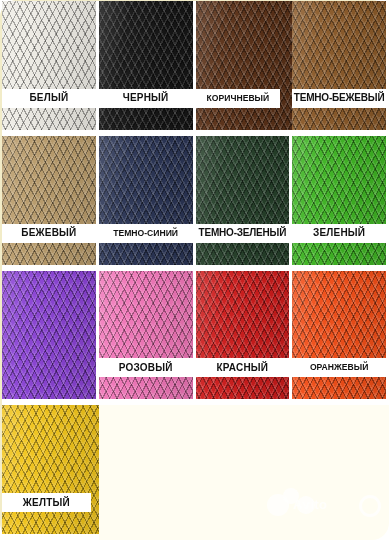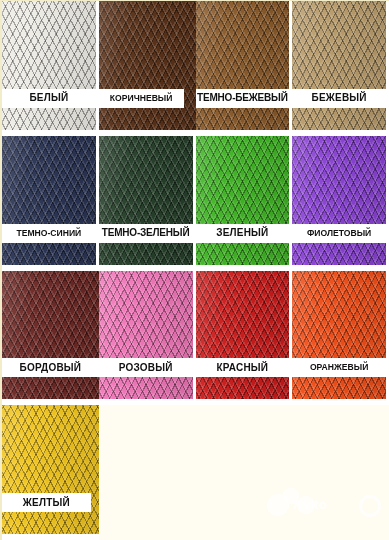--- a/index.html
+++ b/index.html
@@ -18,20 +18,21 @@
     position: relative;
     width: 389px;
     height: 540px;
     display: grid;
     grid-template-columns: repeat(4, 1fr);
     grid-template-rows: repeat(4, 1fr);
     background: #fffdf2;
     box-sizing: border-box;
     border-left: 2px solid #f2ecc8;
     border-top: 1px solid #f2ecc8;
+    border-radius: 17px;
   }
 
   .swatch-cell {
     position: relative;
     overflow: hidden;
     background: #ffffff;
     box-sizing: border-box;
   }
 
   
@@ -166,20 +167,32 @@
         <div class="mesh"></div>
         <div class="sheen"></div>
       </div>
       <div class="swatch-label-band">
         <div class="swatch-label">БЕЛЫЙ</div>
       </div>
       <div class="swatch-gap"></div>
       <div class="swatch-gutter"></div>
     </div>
     <div class="swatch-cell">
+      <div class="swatch-fabric">
+        <div class="base" style="background: rgb(22, 22, 22);"></div>
+        <div class="mesh"></div>
+        <div class="sheen"></div>
+      </div>
+      <div class="swatch-label-band">
+        <div class="swatch-label">ЧЕРНЫЙ</div>
+      </div>
+      <div class="swatch-gap"></div>
+      <div class="swatch-gutter"></div>
+    </div>
+    <div class="swatch-cell">
       <div class="swatch-fabric" style="right: 0px;">
         <div class="base" style="background: rgb(90, 49, 24);"></div>
         <div class="mesh"></div>
         <div class="sheen"></div>
       </div>
       <div class="swatch-label-band" style="right: 12px;">
         <div class="swatch-label long">КОРИЧНЕВЫЙ</div>
       </div>
       <div class="swatch-gap"></div>
     </div>
@@ -242,36 +255,22 @@
       </div>
       <div class="swatch-gap"></div>
       <div class="swatch-gutter"></div>
     </div>
     <div class="swatch-cell">
       <div class="swatch-fabric">
         <div class="base" style="background: rgb(138, 67, 212);"></div>
         <div class="mesh"></div>
         <div class="sheen"></div>
       </div>
-      <div class="swatch-label-band">
-        <div class="swatch-label long">ФИОЛЕТОВЫЙ</div>
-      </div>
-      <div class="swatch-gap"></div>
-      <div class="swatch-gutter"></div>
-    </div>
-    <div class="swatch-cell">
-      <div class="swatch-fabric" style="right: 0px;">
-        <div class="base" style="background: rgb(109, 40, 36);"></div>
-        <div class="mesh"></div>
-        <div class="sheen"></div>
-      </div>
-      <div class="swatch-label-band" style="right: 0px;">
-        <div class="swatch-label">БОРДОВЫЙ</div>
-      </div>
-      <div class="swatch-gap"></div>
+      <div class="swatch-gap"></div>
+      <div class="swatch-gutter"></div>
     </div>
     <div class="swatch-cell">
       <div class="swatch-fabric">
         <div class="base" style="background: rgb(240, 118, 184);"></div>
         <div class="mesh"></div>
         <div class="sheen"></div>
       </div>
       <div class="swatch-label-band">
         <div class="swatch-label">РОЗОВЫЙ</div>
       </div>

